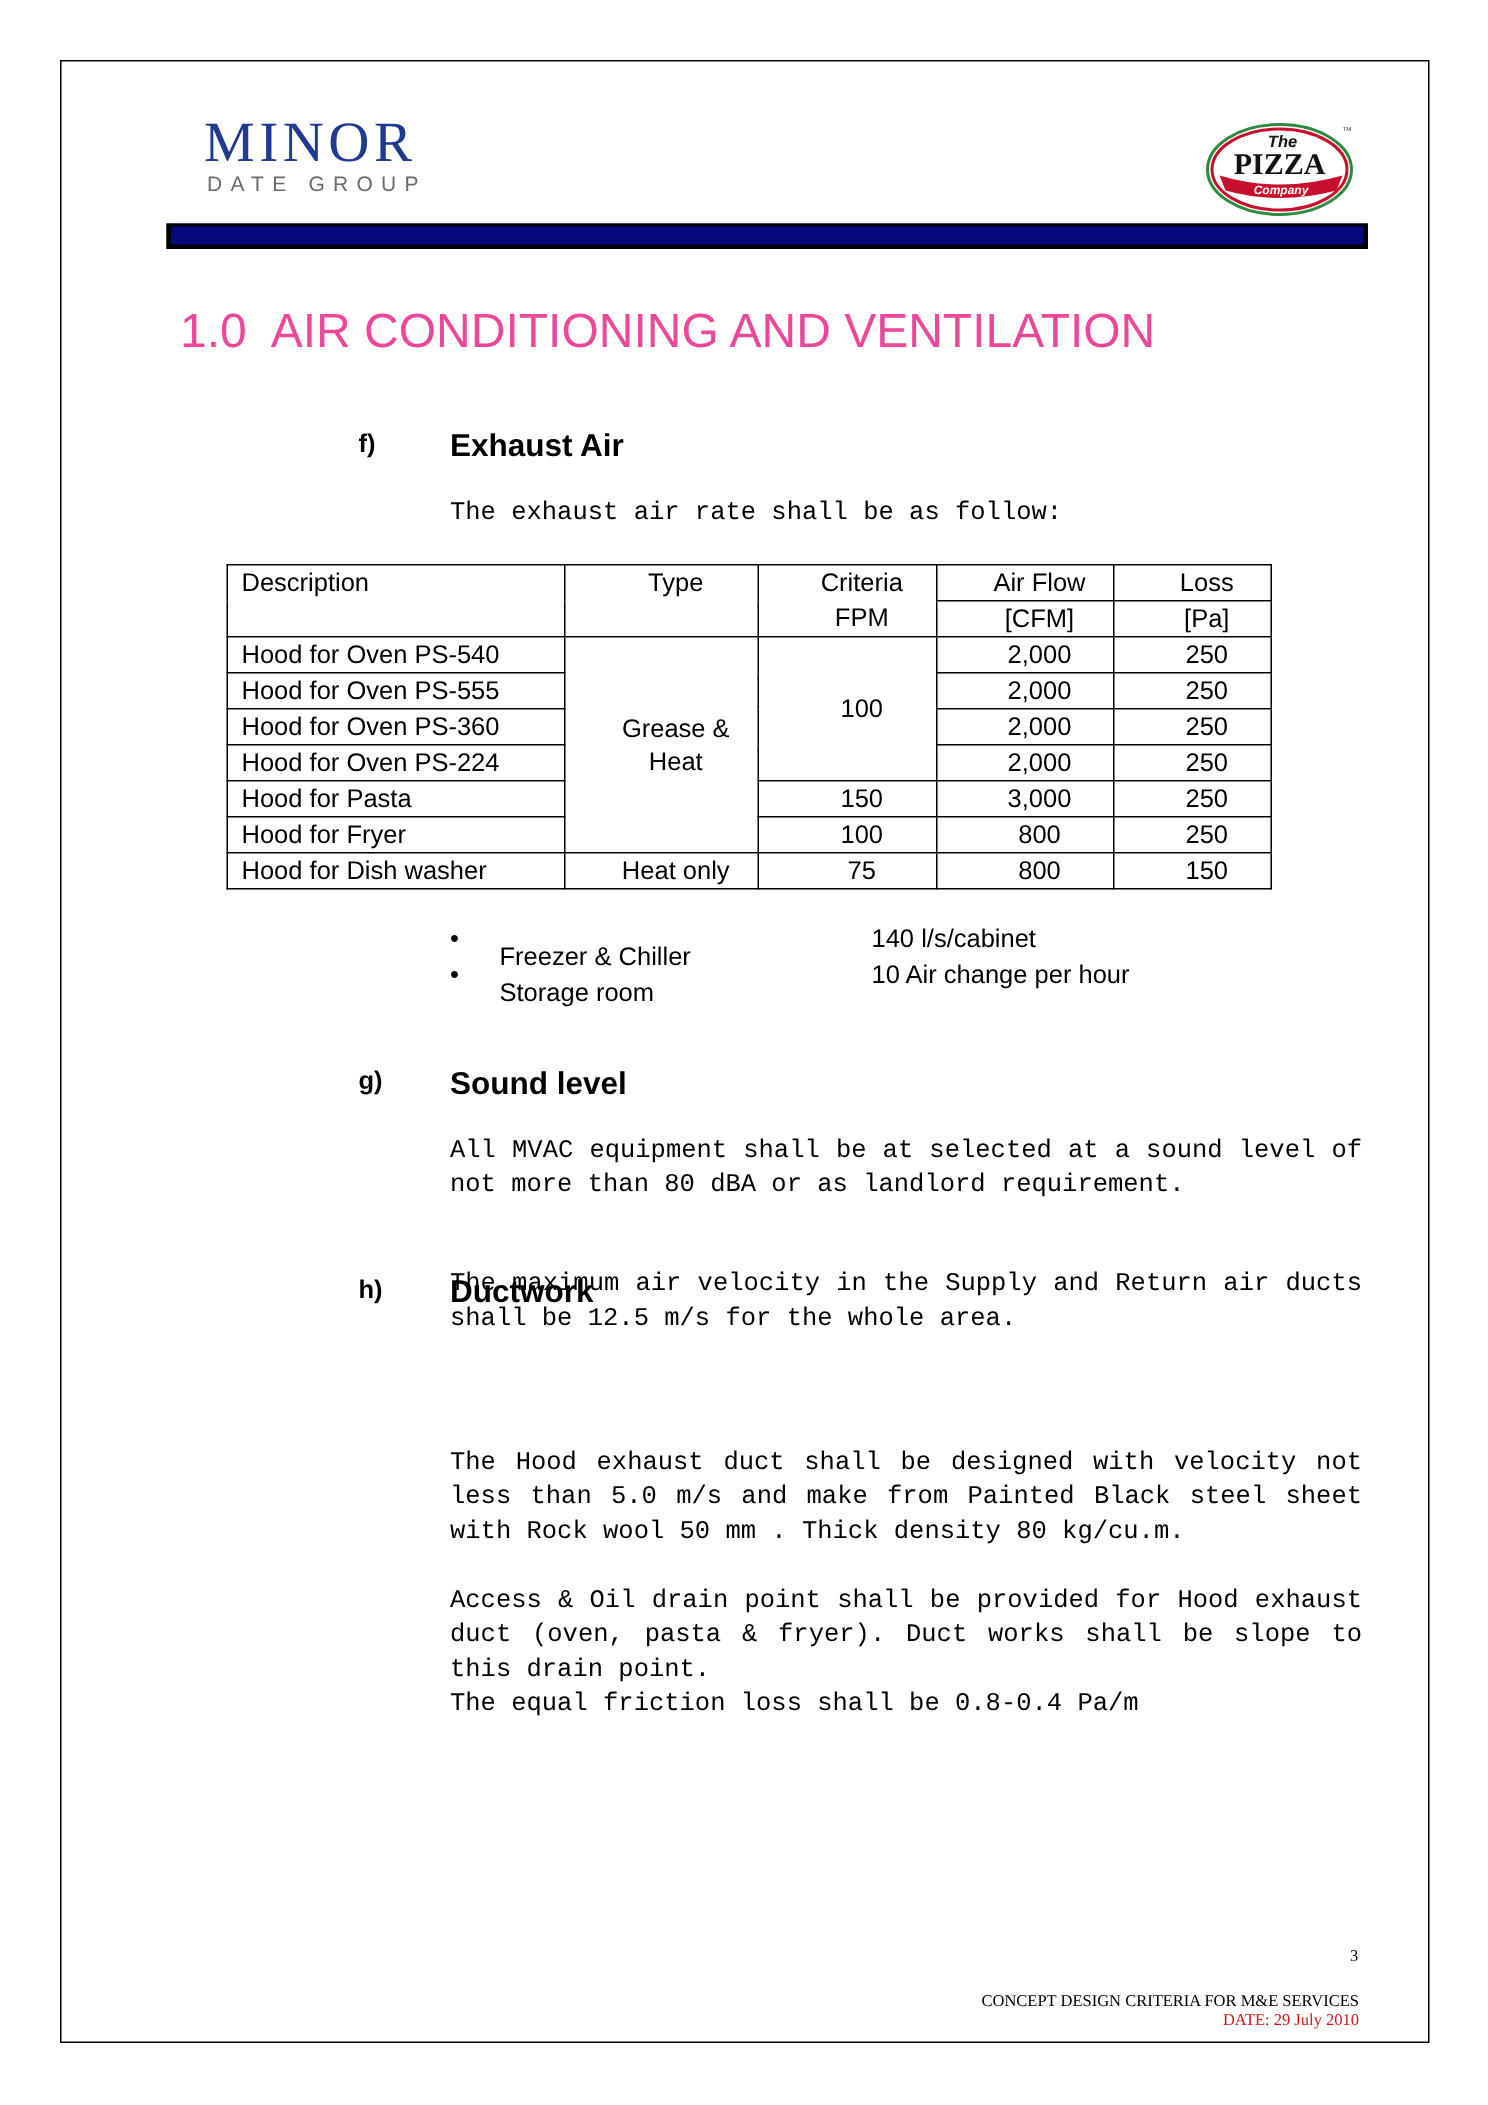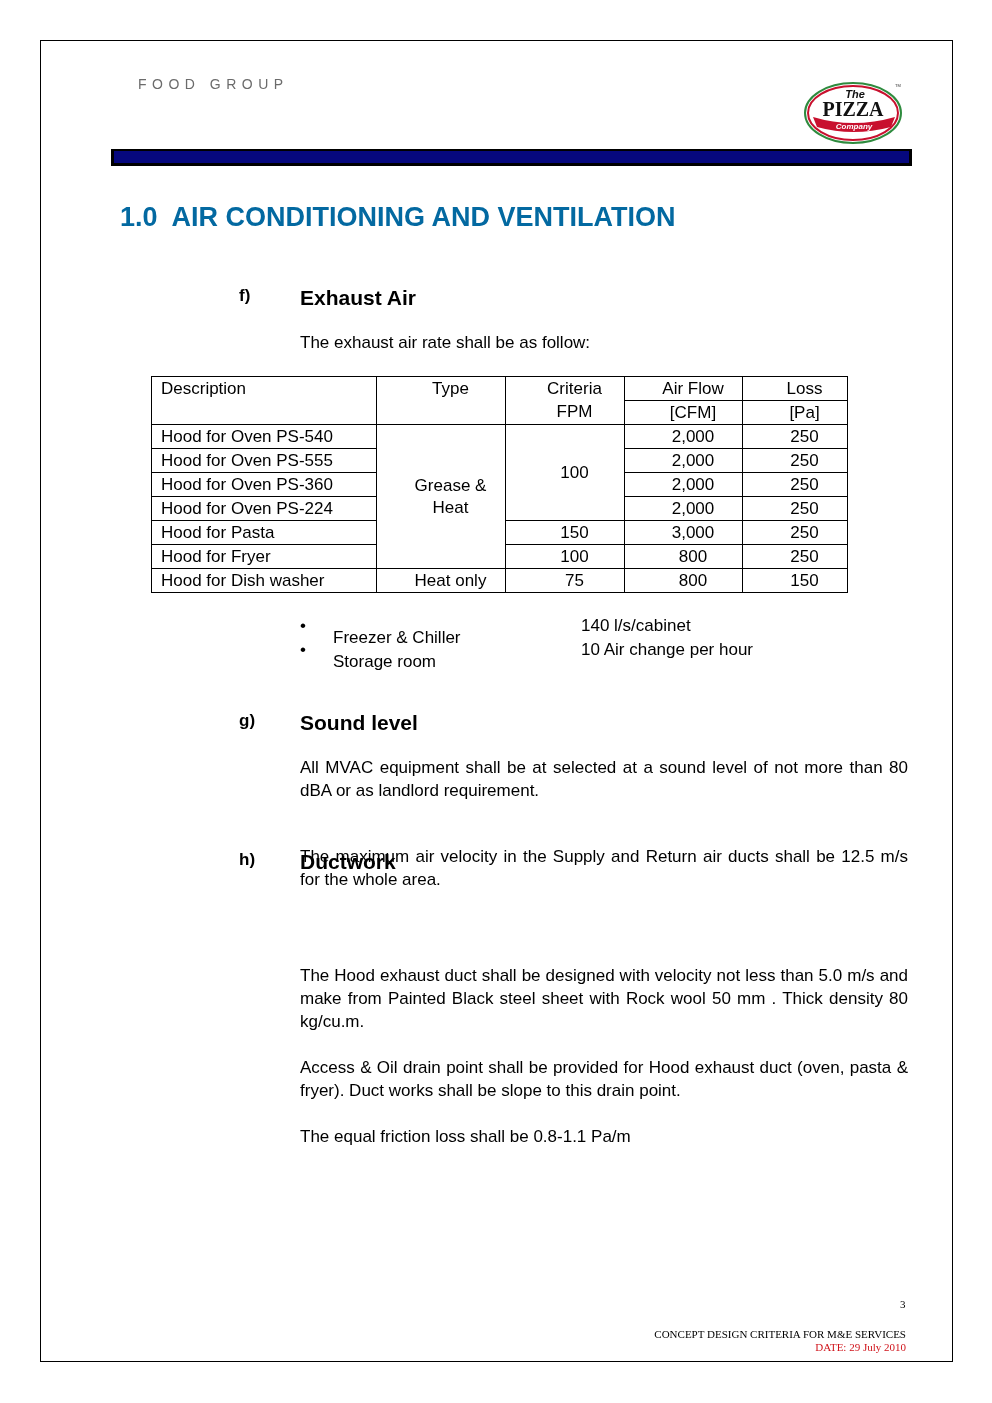--- a/index.html
+++ b/index.html
@@ -23,28 +23,29 @@
 
   .pizza-logo { position: absolute; left: 803px; top: 79px; width: 102px; height: 66px; }
 
   .header-bar {
     position: absolute; left: 111px; top: 149px; width: 801px; height: 17px;
     background: #06087e; border: 3px solid #000; border-top-width: 2px;
   }
 
   .section-title {
     position: absolute; left: 120px; top: 202px;
-    font-size: 27px; font-weight: bold; color: #0369a1; white-space: pre;
+    font-size: 32px; font-weight: normal; color: #ec4899; white-space: pre;
   }
 
   .item-letter { position: absolute; left: 239px; font-size: 17px; font-weight: bold; }
   .item-heading { position: absolute; left: 300px; font-size: 21px; font-weight: bold; }
   .para {
     position: absolute; left: 300px; width: 608px; font-size: 17px; line-height: 23px;
     text-align: justify;
+    font-family: Liberation Mono, monospace;
   }
   .para.last-left { text-align-last: left; }
 
   table.exhaust {
     position: absolute; left: 131px; top: 376px; border-collapse: collapse;
     font-size: 17px;
     margin-left: 20px;
   }
   table.exhaust td {
     border: 1.5px solid #000; height: 24px; line-height: 22px; padding: 0 9px;
@@ -69,21 +70,22 @@
   .footer-left { position: absolute; left: 120px; top: 1384px; font-family: Liberation Sans, sans-serif; font-size: 11px; margin-top: 44px; }
   .footer-right { position: absolute; right: 86px; top: 1328px; font-family: "Liberation Serif", serif; font-size: 11px; text-align: right; line-height: 13px; }
   .footer-date { color: #d0141b; }
 </style>
 </head>
 <body>
 
 <div class="page-border"></div>
 
 <div class="minor-logo">
-  <div class="small">FOOD GROUP</div>
+  <div class="big">MINOR</div>
+  <div class="small">DATE GROUP</div>
 </div>
 
 <svg class="pizza-logo" viewBox="0 0 102 66">
   <ellipse cx="50" cy="34" rx="48" ry="30" fill="#fff" stroke="#2e8b3e" stroke-width="2"></ellipse>
   <ellipse cx="50" cy="34" rx="45" ry="27" fill="none" stroke="#c8102e" stroke-width="2"></ellipse>
   <text x="52" y="19" text-anchor="middle" font-family="Liberation Sans, sans-serif" font-size="11" font-style="italic" font-weight="bold" fill="#111">The</text>
   <text x="50" y="37" text-anchor="middle" font-family="Liberation Serif, serif" font-size="20" font-weight="bold" fill="#111">PIZZA</text>
   <path d="M10 38 Q50 50 92 38 L88 48 Q50 58 14 48 Z" fill="#c8102e"></path>
   <text x="51" y="50" text-anchor="middle" font-family="Liberation Sans, sans-serif" font-size="8" font-style="italic" font-weight="bold" fill="#fff">Company</text>
   <text x="92" y="8" font-family="Liberation Sans, sans-serif" font-size="4" fill="#333">TM</text>
@@ -172,20 +174,20 @@
 
 <div class="item-letter" style="top:711px;">g)</div>
 <div class="item-heading" style="top:711px;">Sound level</div>
 <div class="para last-left" style="top:756px;">All MVAC equipment shall be at selected at a sound level of not more than 80 dBA or as landlord requirement.</div>
 
 <div class="item-letter" style="top:850px;">h)</div>
 <div class="item-heading" style="top:850px;">Ductwork</div>
 <div class="para last-left" style="top:845px;">The maximum air velocity in the Supply and Return air ducts shall be 12.5 m/s for the whole area.</div>
 <div class="para last-left" style="top:964px;">The Hood exhaust duct shall be designed with velocity not less than 5.0 m/s and make from Painted Black steel sheet with Rock wool 50 mm . Thick density 80 kg/cu.m.</div>
 <div class="para last-left" style="top:1056px;">Access &amp; Oil drain point shall be provided for Hood exhaust duct (oven, pasta &amp; fryer). Duct works shall be slope to this drain point.</div>
-<div class="para last-left" style="top:1125px;">The equal friction loss shall be 0.8-1.1 Pa/m</div>
+<div class="para last-left" style="top:1125px;">The equal friction loss shall be 0.8-0.4 Pa/m</div>
 
 <div class="footer-num">3</div>
 <div class="footer-left">THE PIZZA COMPANY</div>
 <div class="footer-right">
   <div>CONCEPT DESIGN CRITERIA FOR M&amp;E SERVICES</div>
   <div class="footer-date">DATE:  29 July 2010</div>
 </div>
 
 </body></html>

